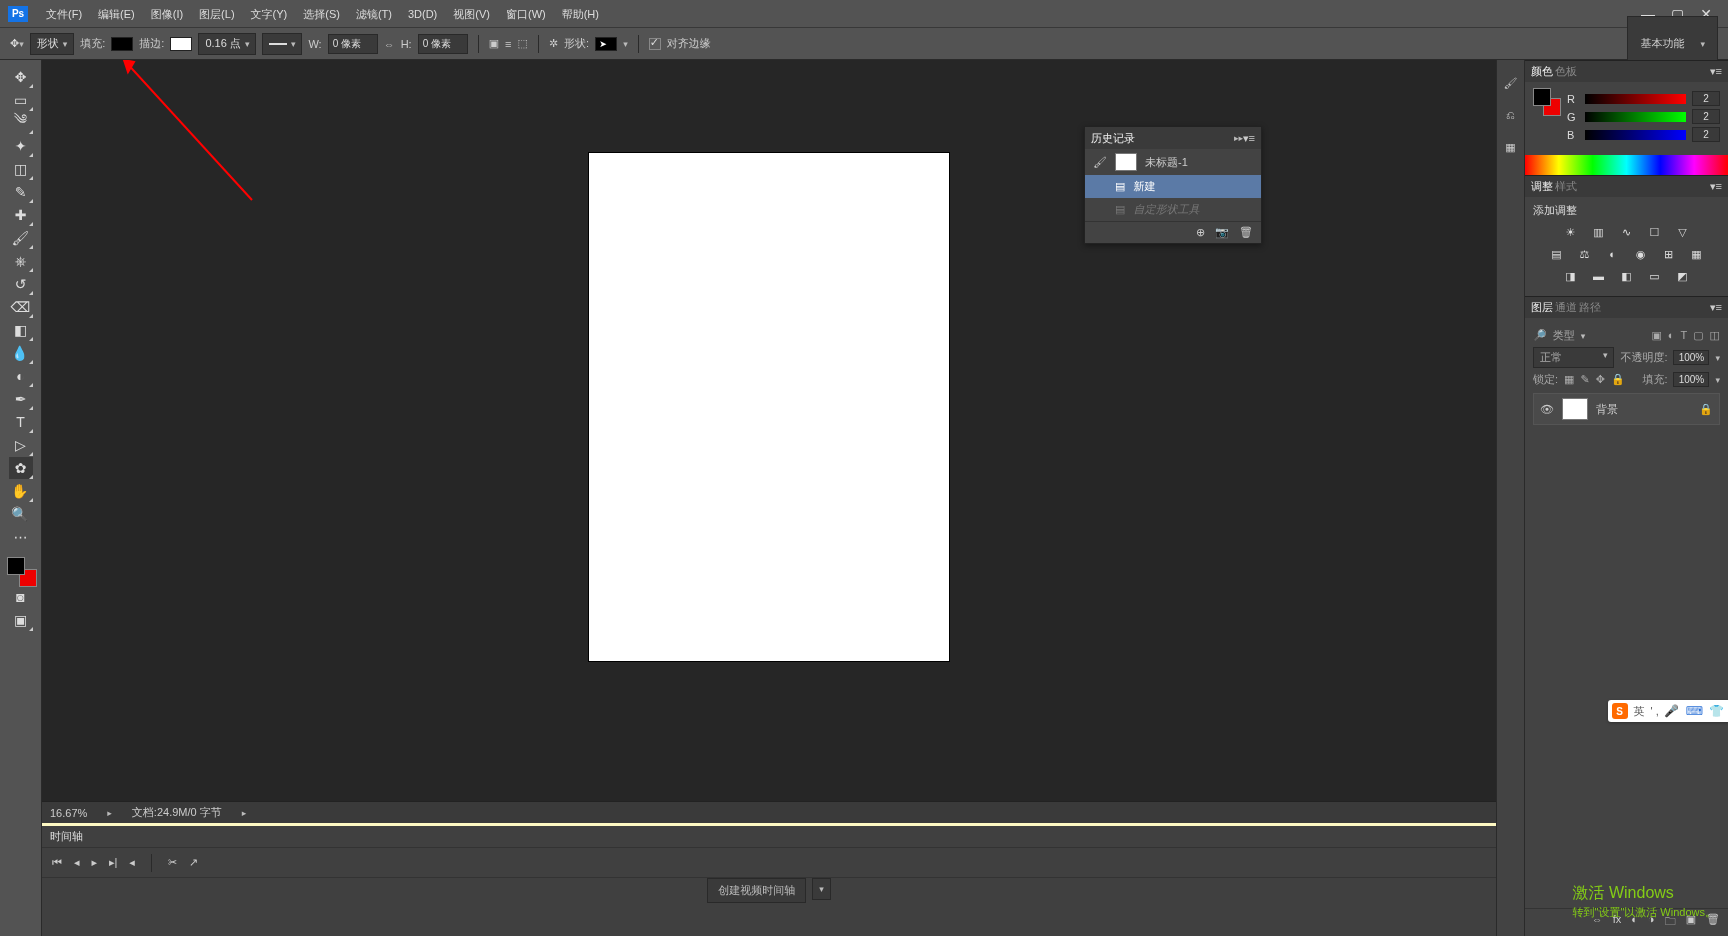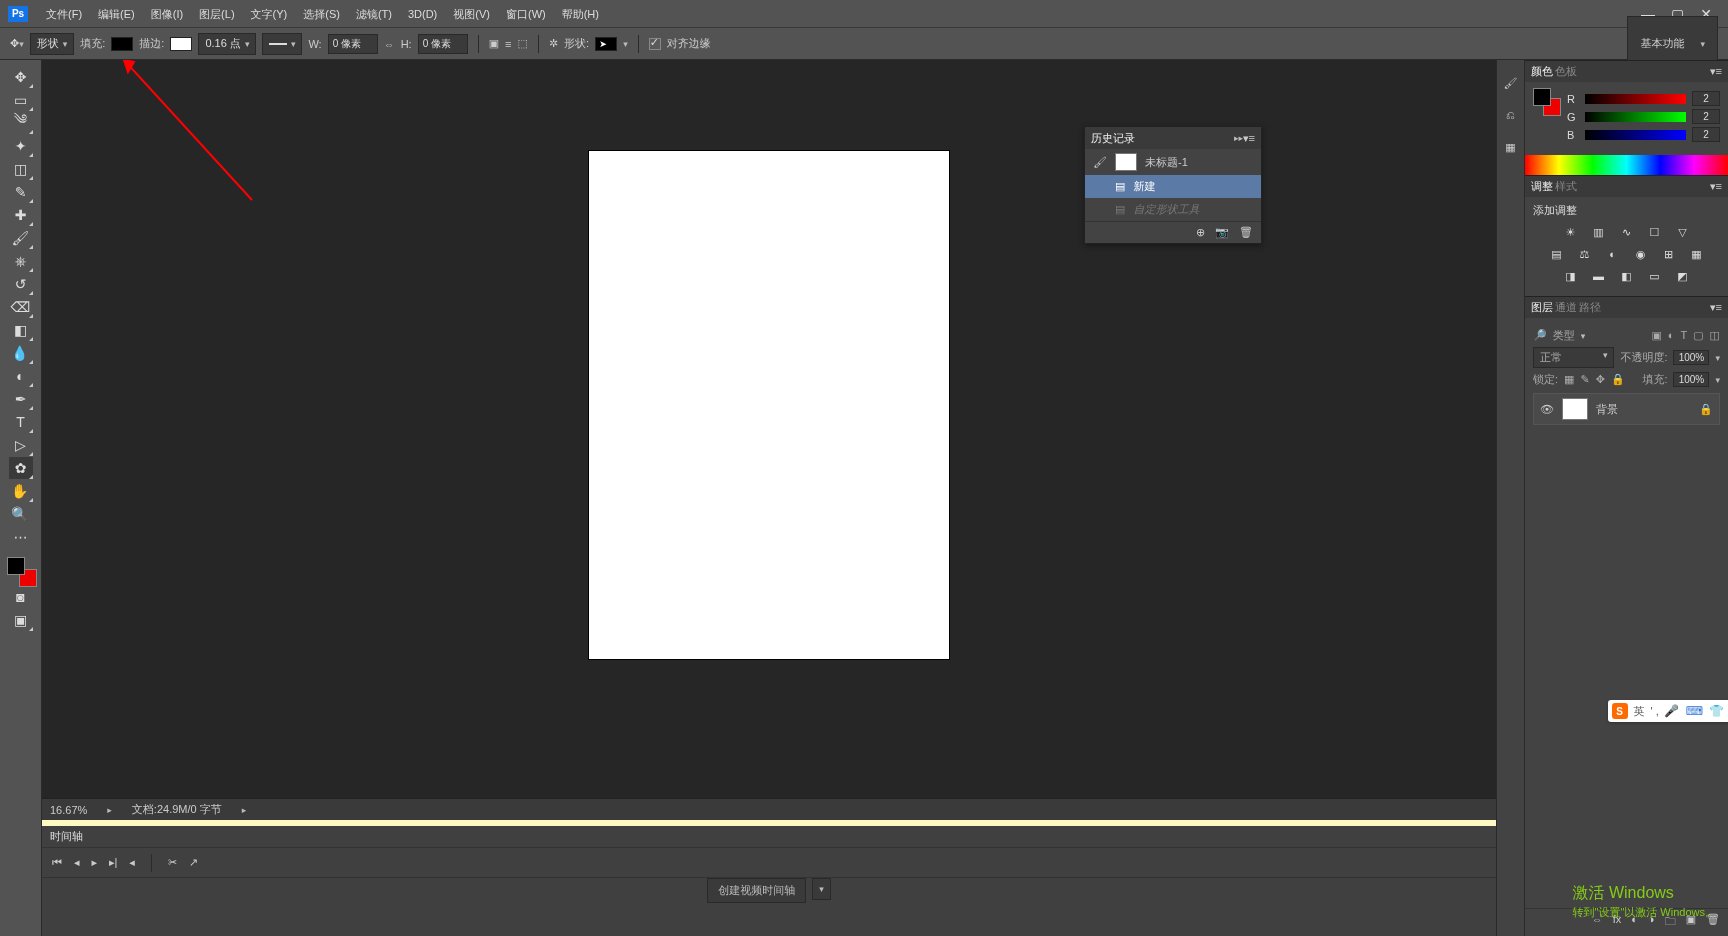--- a/index.html
+++ b/index.html
@@ -38,21 +38,21 @@
 .doc-tab { background:#535353; padding:4px 10px; color:#ddd; display:flex; align-items:center; gap:8px; }
 .doc-close { color:#aaa; font-size:12px; }
 .canvas-area { flex:1; background:#262626; display:flex; align-items:center; justify-content:center; position:relative; }
 .canvas-page { background:#fff; width:360px; height:508px; box-shadow:0 0 0 1px #000; position:relative; top:-24px; }
 
 
 .arrow { position:absolute; stroke:#ff0000; stroke-width:2; pointer-events:none; }
 
 
 .statusbar { height:22px; background:#3a3a3a; display:flex; align-items:center; padding:0 8px; gap:20px; border-top:1px solid #222; }
-.timeline { background:#404040; border-top:6px solid #fef9c3; }
+.timeline { background:#404040; border-top:3px solid #fef9c3; }
 .tl-head { height:22px; display:flex; align-items:center; padding:0 8px; color:#ddd; border-bottom:1px solid #333; }
 .tl-controls { height:30px; display:flex; align-items:center; padding:0 10px; gap:12px; border-bottom:1px solid #333; }
 .tl-body { height:58px; display:flex; align-items:flex-start; justify-content:center; color:#bbb; background:#404040; }
 .tl-btn { background:#3a3a3a; border:1px solid #292929; padding:4px 10px; }
 .tl-icon { color:#ccc; font-size:11px; }
 
 
 .float-panel { position:absolute; top:66px; left:1068px; width:178px; background:#434343; border:1px solid #222; box-shadow:0 2px 6px rgba(0,0,0,.4);margin-left:16px; }
 .fp-head { background:#3a3a3a; display:flex; align-items:center; height:22px; padding:0 6px; }
 .fp-tab { font-size:11px; color:#eee; }

